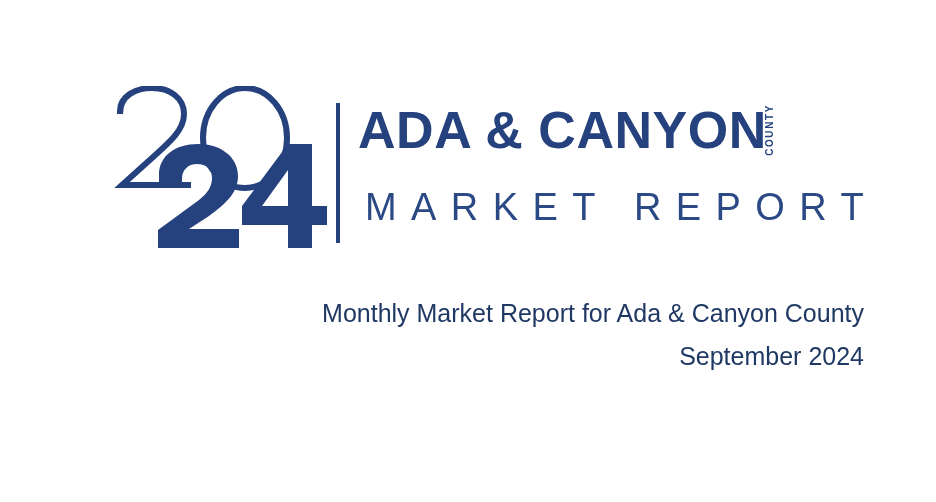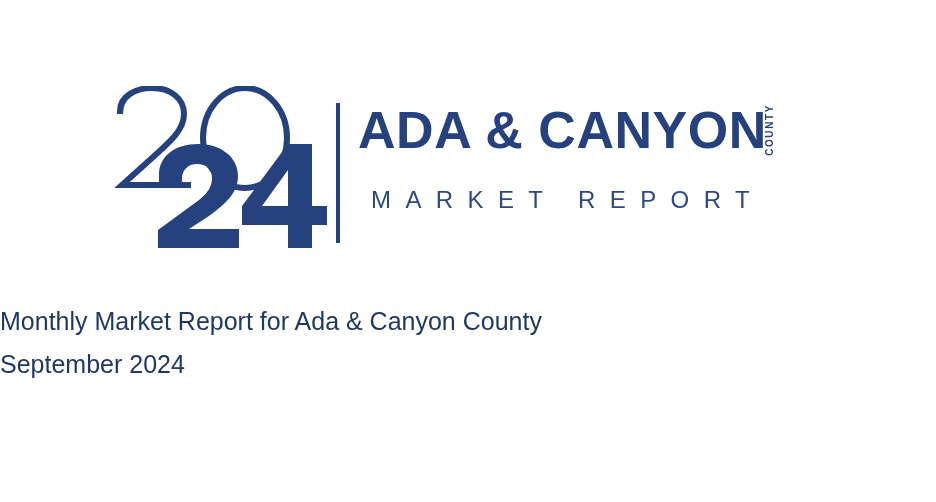--- a/index.html
+++ b/index.html
@@ -110,37 +110,37 @@
     white-space: nowrap;
     writing-mode: vertical-rl;
     transform: rotate(180deg);
     margin-left: 6px;
     margin-top: 2px;
     line-height: 1;
   }
 
   .wordmark-sub {
     position: absolute;
-    left: 13px;
+    left: 7px;
     top: 84px;
     font-family: "Liberation Sans", sans-serif;
-    font-size: 24px;
+    font-size: 38px;
     font-weight: 500;
     letter-spacing: 14.4px;
     color: #2B4A85;
     white-space: nowrap;
   }
 
   
   .subtitle-block {
     position: absolute;
     left: 0;
-    top: 300px;
+    top: 292px;
     width: 864px;
-    text-align: left;
+    text-align: right;
   }
   .subtitle-line {
     font-family: "Liberation Sans", sans-serif;
     font-size: 25px;
     font-weight: 400;
     color: #1F3864;
     line-height: 43px;
     white-space: nowrap;
   }
 </style>

